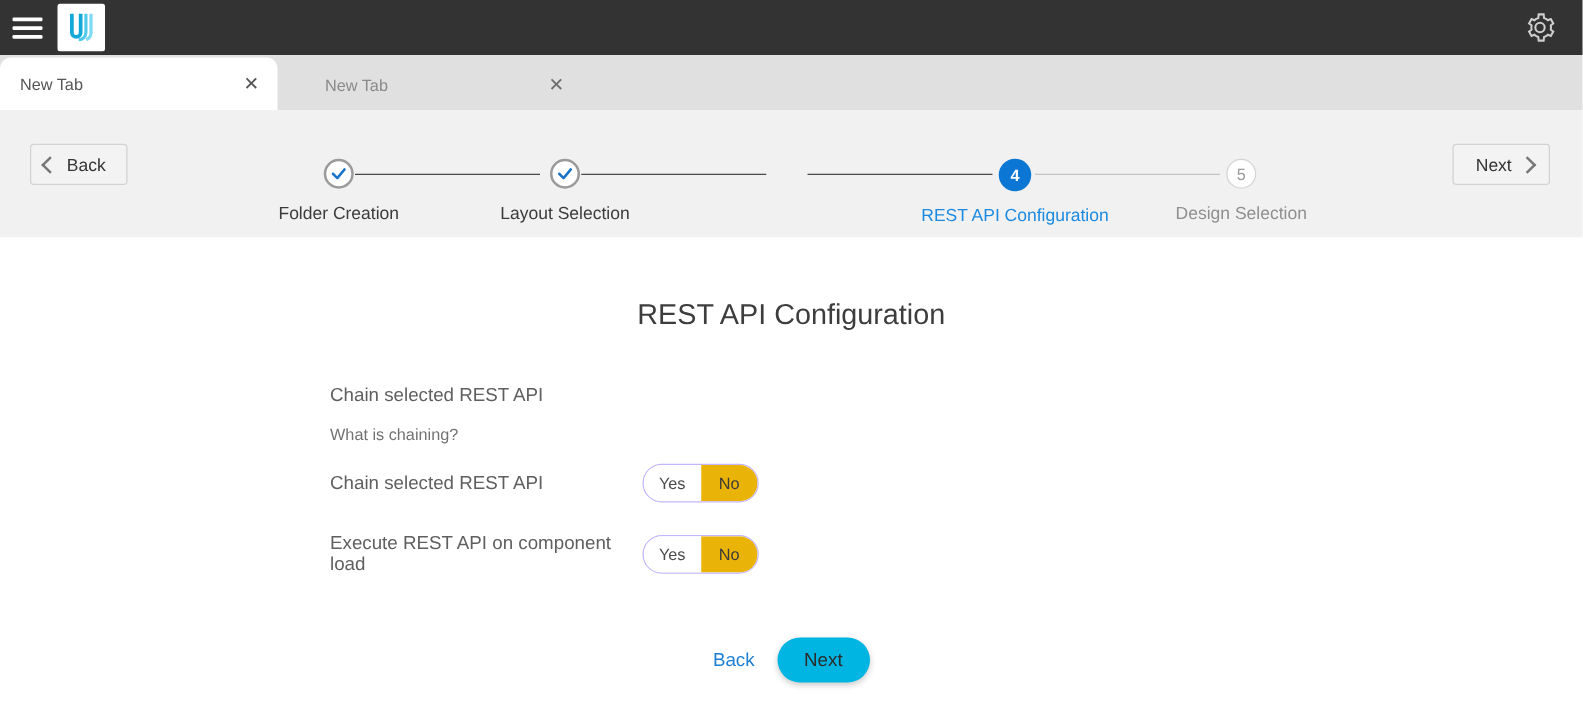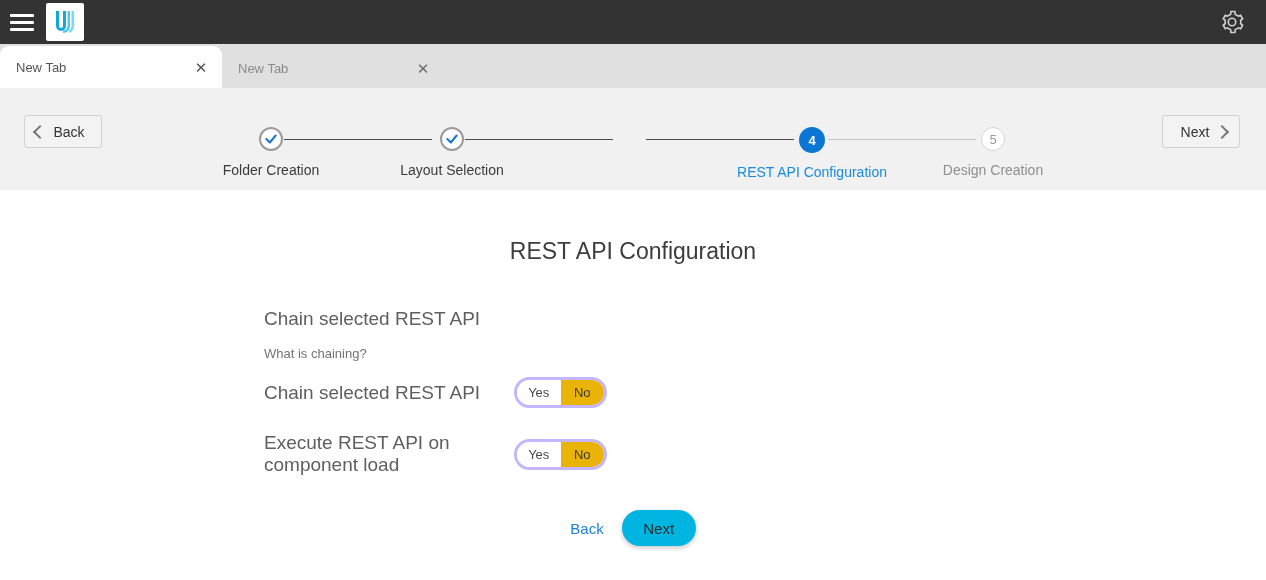--- a/index.html
+++ b/index.html
@@ -36,21 +36,21 @@
   .gear-btn {
     position: absolute; right: 20px; top: 8px;
     width: 28px; height: 28px; cursor: pointer;
   }
 
   
   .tabstrip {
     position: absolute; top: 44px; left: 0;
     width: 1266px; height: 44px;
     background: #e0e0e0;
-    display: flex; align-items: flex-end;
+    display: flex; align-items: flex-end; gap: 22px;
   }
   .tab {
     position: relative;
     height: 40px; width: 222px;
     display: flex; align-items: center;
     padding: 0 12px 0 16px;
     font-size: 13px;
     cursor: pointer;
   }
   .tab.active {
@@ -135,35 +135,35 @@
 
   
   .content { position: absolute; top: 190px; left: 0; width: 1266px; height: 390px; background: #fff; }
   .page-title {
     position: absolute; top: 48px; left: 0; width: 1266px;
     text-align: center;
     font-size: 23px; color: #3d3d3d; font-weight: normal;
   }
 
   .form { position: absolute; top: 118px; left: 264px; }
-  .field-label { font-size: 19px; color: #5f5f5f; }
+  .field-label { font-size: 15px; color: #5f5f5f; }
   .link-blue {
     font-size: 13px; color: #737373;
     text-decoration: none; cursor: pointer; display: inline-block;
   }
   .row {
     display: flex; align-items: center;
   }
   .row .field-label { width: 250px; }
 
   .toggle {
     width: 93px; height: 31px;
     border-radius: 16px;
     display: flex; overflow: hidden;
-    border: 3px solid #c4b5fd;
+    border: 1px solid #c4b5fd;
     background: #ffffff;
     cursor: pointer;
     flex: none;
   }
   .toggle .opt {
     flex: 1;
     display: flex; align-items: center; justify-content: center;
     font-size: 13px;
   }
   .toggle .opt.off-side { color: #4a4a4a; background: #ffffff; }
@@ -260,21 +260,21 @@
   </div>
 
 
   <div class="step active" style="left:812px;">
     <div class="circle">4</div>
     <div class="label">REST API Configuration</div>
   </div>
 
   <div class="step todo" style="left:993px;">
     <div class="circle">5</div>
-    <div class="label">Design Creation</div>
+    <div class="label">Design Selection</div>
   </div>
 </div>
 
 <div class="content">
 
   <h1 class="page-title">REST API Configuration</h1>
 
   <div class="form">
 
     <div class="field-label" style="margin-bottom:14px;">Chain selected REST API</div>

